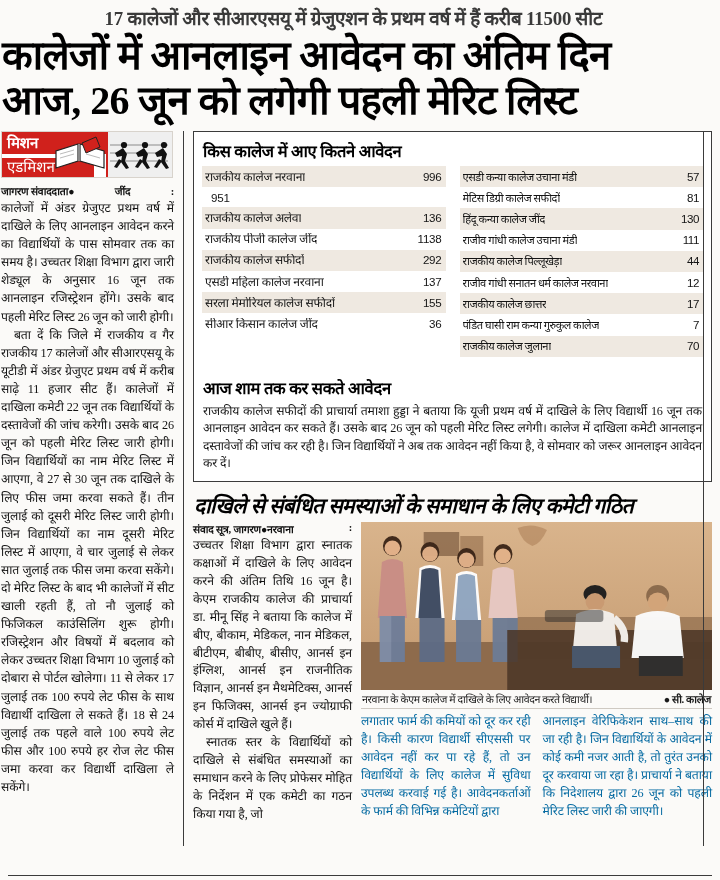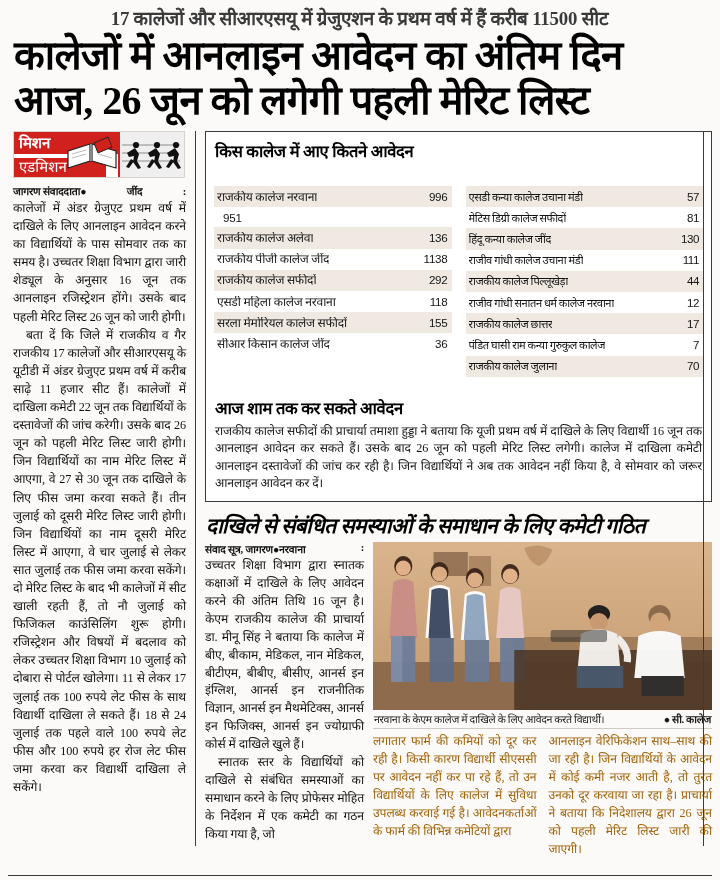--- a/index.html
+++ b/index.html
@@ -5,21 +5,21 @@
 <style>
   html,body{margin:0;padding:0;}
   body{
     width:720px;height:880px;overflow:hidden;
     background:#ffffff;
     font-family:"Liberation Serif","DejaVu Serif",serif;
     color:#1a1a1a;
     -webkit-font-smoothing:antialiased;
   }
   .page{position:relative;width:720px;height:880px;box-sizing:border-box;
-        padding:6px 8px 4px 12px;background:#fbfaf8;}
+        padding:6px 8px 4px 0;background:#fbfaf8;}
 
   
   .kicker{
     font-size:19px;line-height:22px;font-weight:700;color:#3a3a3a;
     letter-spacing:-0.2px;white-space:nowrap;text-align:center;
     transform:scaleX(0.99);transform-origin:left center;
     margin:2px 0 2px 2px;
   }
   .headline{
     font-size:40px;line-height:47px;font-weight:900;color:#000;
@@ -70,21 +70,21 @@
   }
   .ltext p{margin:0;text-indent:13px;}
   .ltext p.first{text-indent:0;}
 
   
   .box{
     border:1.2px solid #3b3b3b;box-sizing:border-box;padding:7px 8px 8px 8px;
     background:#fff;
   }
   .box-title{
-    font-size:16.5px;font-weight:900;color:#000;margin:0 0 24px 1px;letter-spacing:-0.3px;
+    font-size:16.5px;font-weight:900;color:#000;margin:0 0 4px 1px;letter-spacing:-0.3px;
   }
   .tbl-cols{display:flex;gap:14px;}
   .tbl{flex:1 1 0;min-width:0;}
   .trow{
     display:flex;justify-content:space-between;align-items:baseline;
     font-size:12.1px;line-height:13px;padding:3.6px 4px 3.6px 3px;
     color:#141414;white-space:nowrap;letter-spacing:-0.25px;
   }
   .trow.odd{background:#efe9e1;}
   .trow.even{background:#ffffff;}
@@ -132,21 +132,21 @@
   }
   .caption{
     font-size:10.6px;line-height:13px;color:#1a1a1a;padding:3px 1px 2px 1px;
     border-bottom:0.8px solid #cfcac3;white-space:nowrap;letter-spacing:-0.35px;
     display:flex;justify-content:space-between;align-items:baseline;
   }
   .caption .credit{font-weight:700;padding-left:10px;}
   .twocol{display:flex;gap:12px;margin-top:4px;}
   .twocol > div{flex:1 1 0;min-width:0;}
   .twocol p{
-    font-size:12.2px;line-height:17.9px;text-align:justify;margin:0;color:#a16207;letter-spacing:-0.1px;
+    font-size:12.2px;line-height:17.9px;text-align:justify;margin:0;color:#0369a1;letter-spacing:-0.1px;
   }
 
   .outer-rule{
     position:absolute;left:8px;right:8px;bottom:4px;height:1.2px;background:#3b3b3b;
   }
   .right-rule{
     position:absolute;right:8px;top:0;bottom:0;width:1.2px;background:#3b3b3b;
   }
 </style>
 </head>
@@ -232,21 +232,21 @@
             <div class="trow even">
                 <span class="nm">राजकीय पीजी कालेज जींद</span>
                 <span class="vl">1138</span>
               </div>
             <div class="trow odd">
                 <span class="nm">राजकीय कालेज सफीदों</span>
                 <span class="vl">292</span>
               </div>
             <div class="trow even">
                 <span class="nm">एसडी महिला कालेज नरवाना</span>
-                <span class="vl">118</span>
+                <span class="vl">137</span>
               </div>
             <div class="trow odd">
                 <span class="nm">सरला मेमोरियल कालेज सफीदों</span>
                 <span class="vl">155</span>
               </div>
             <div class="trow even">
                 <span class="nm">सीआर किसान कालेज जींद</span>
                 <span class="vl">36</span>
               </div>
           </div>

